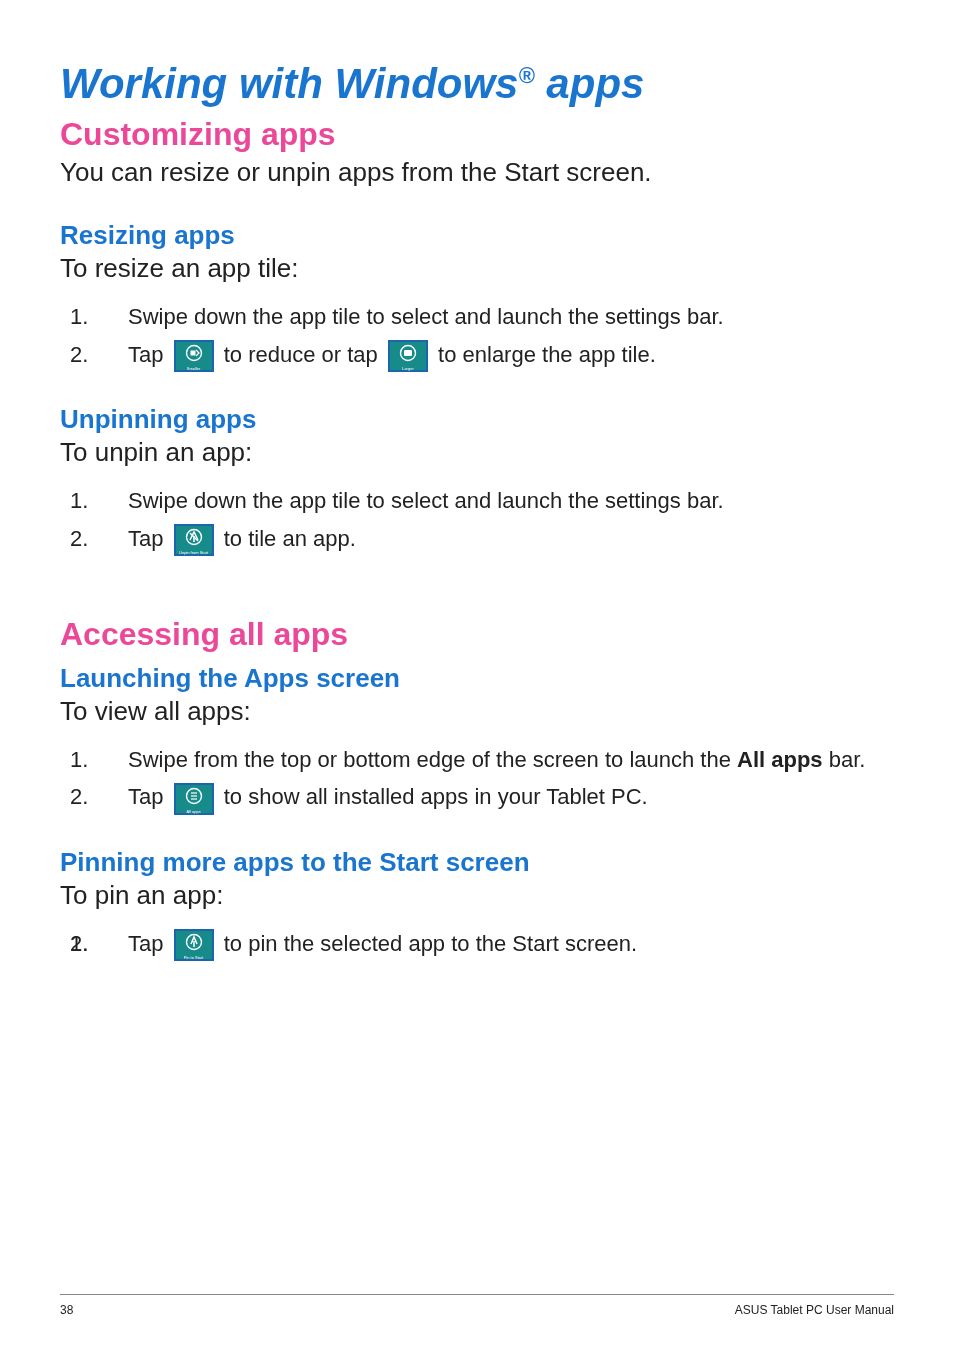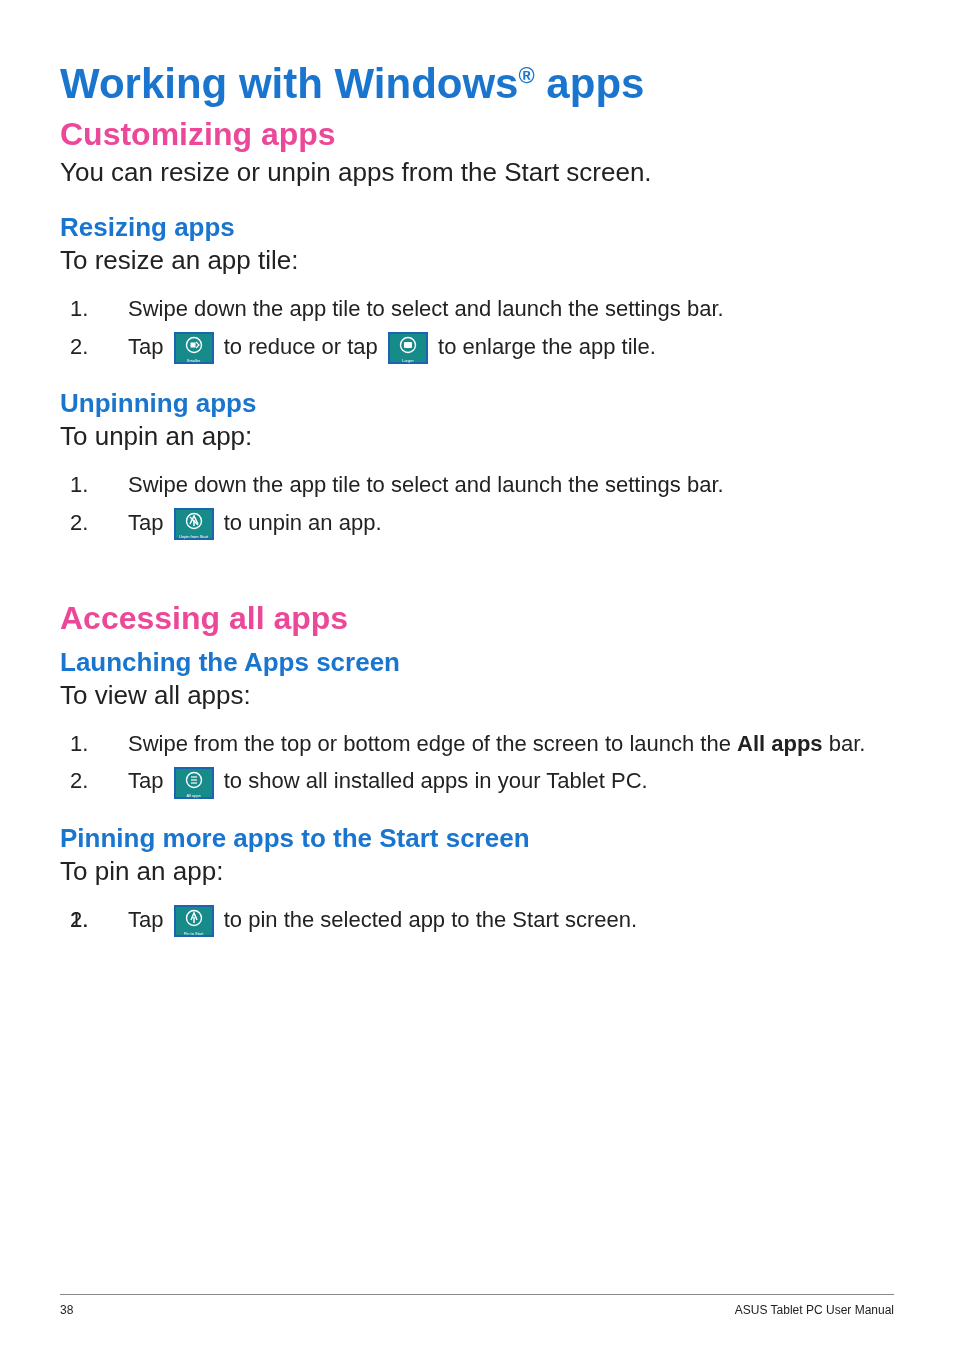--- a/index.html
+++ b/index.html
@@ -13,39 +13,40 @@
       font-family: 'Segoe UI', 'Myriad Pro', Arial, sans-serif;
       background: #fff;
       position: relative;
       padding: 60px 60px 40px 60px;
     }
     h1 {
       color: #1a75cf;
       font-size: 42px;
       font-weight: bold;
       margin-bottom: 8px;
+      font-style: italic;
     }
     h1 sup {
       font-size: 22px;
       vertical-align: super;
     }
     h2 {
       color: #ec4899;
       font-size: 32px;
       font-weight: bold;
       margin-bottom: 4px;
     }
     h2.spaced {
       margin-top: 60px;
     }
     h3 {
       color: #1a75cf;
       font-size: 26px;
       font-weight: bold;
-      margin-top: 24px;
+      margin-top: 32px;
       margin-bottom: 2px;
     }
     p.intro {
       font-size: 26px;
       color: #222;
       margin-bottom: 6px;
     }
     ol {
       list-style: none;
       margin-top: 18px;
@@ -159,21 +160,21 @@
     <span class="num">2.</span>
     <span>Tap </span>
     <span class="icon-btn">
       <svg width="18" height="18" viewBox="0 0 18 18">
           <circle cx="9" cy="9" r="7.5" fill="none" stroke="#fff" stroke-width="1.4"></circle>
           <path d="M5 12 L9 4 L13 12 M9 8 L9 14" fill="none" stroke="#fff" stroke-width="1.5"></path>
           <line x1="5" y1="5" x2="13" y2="13" stroke="#fff" stroke-width="1.5"></line>
         </svg>
       <span class="tiny-label">Unpin from Start</span>
     </span>
-    <span> to unpin an app.</span>
+    <span> to tile an app.</span>
   </li>
 </ol>
 
 <h2 class="spaced">Accessing all apps</h2>
 
 <h3 style="margin-top:10px">Launching the Apps screen</h3>
 <p class="intro">To view all apps:</p>
 
 <ol>
   <li>

